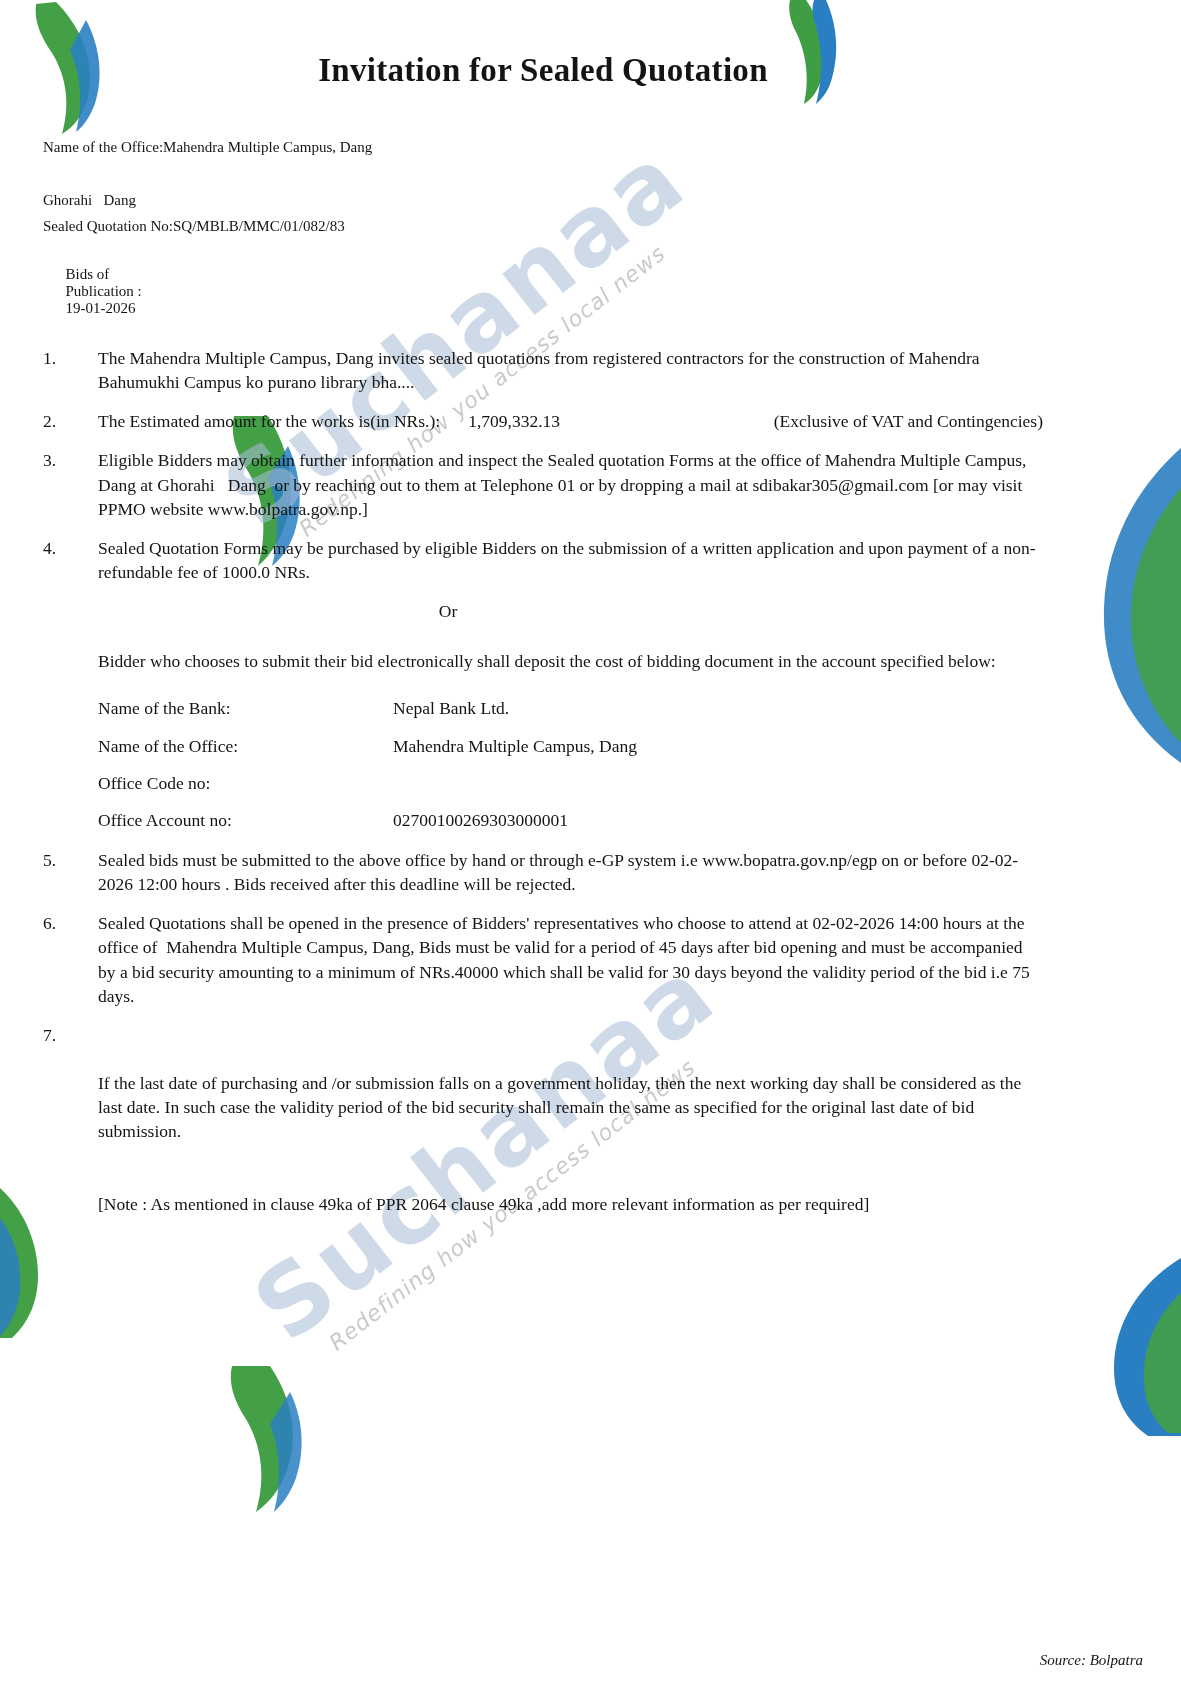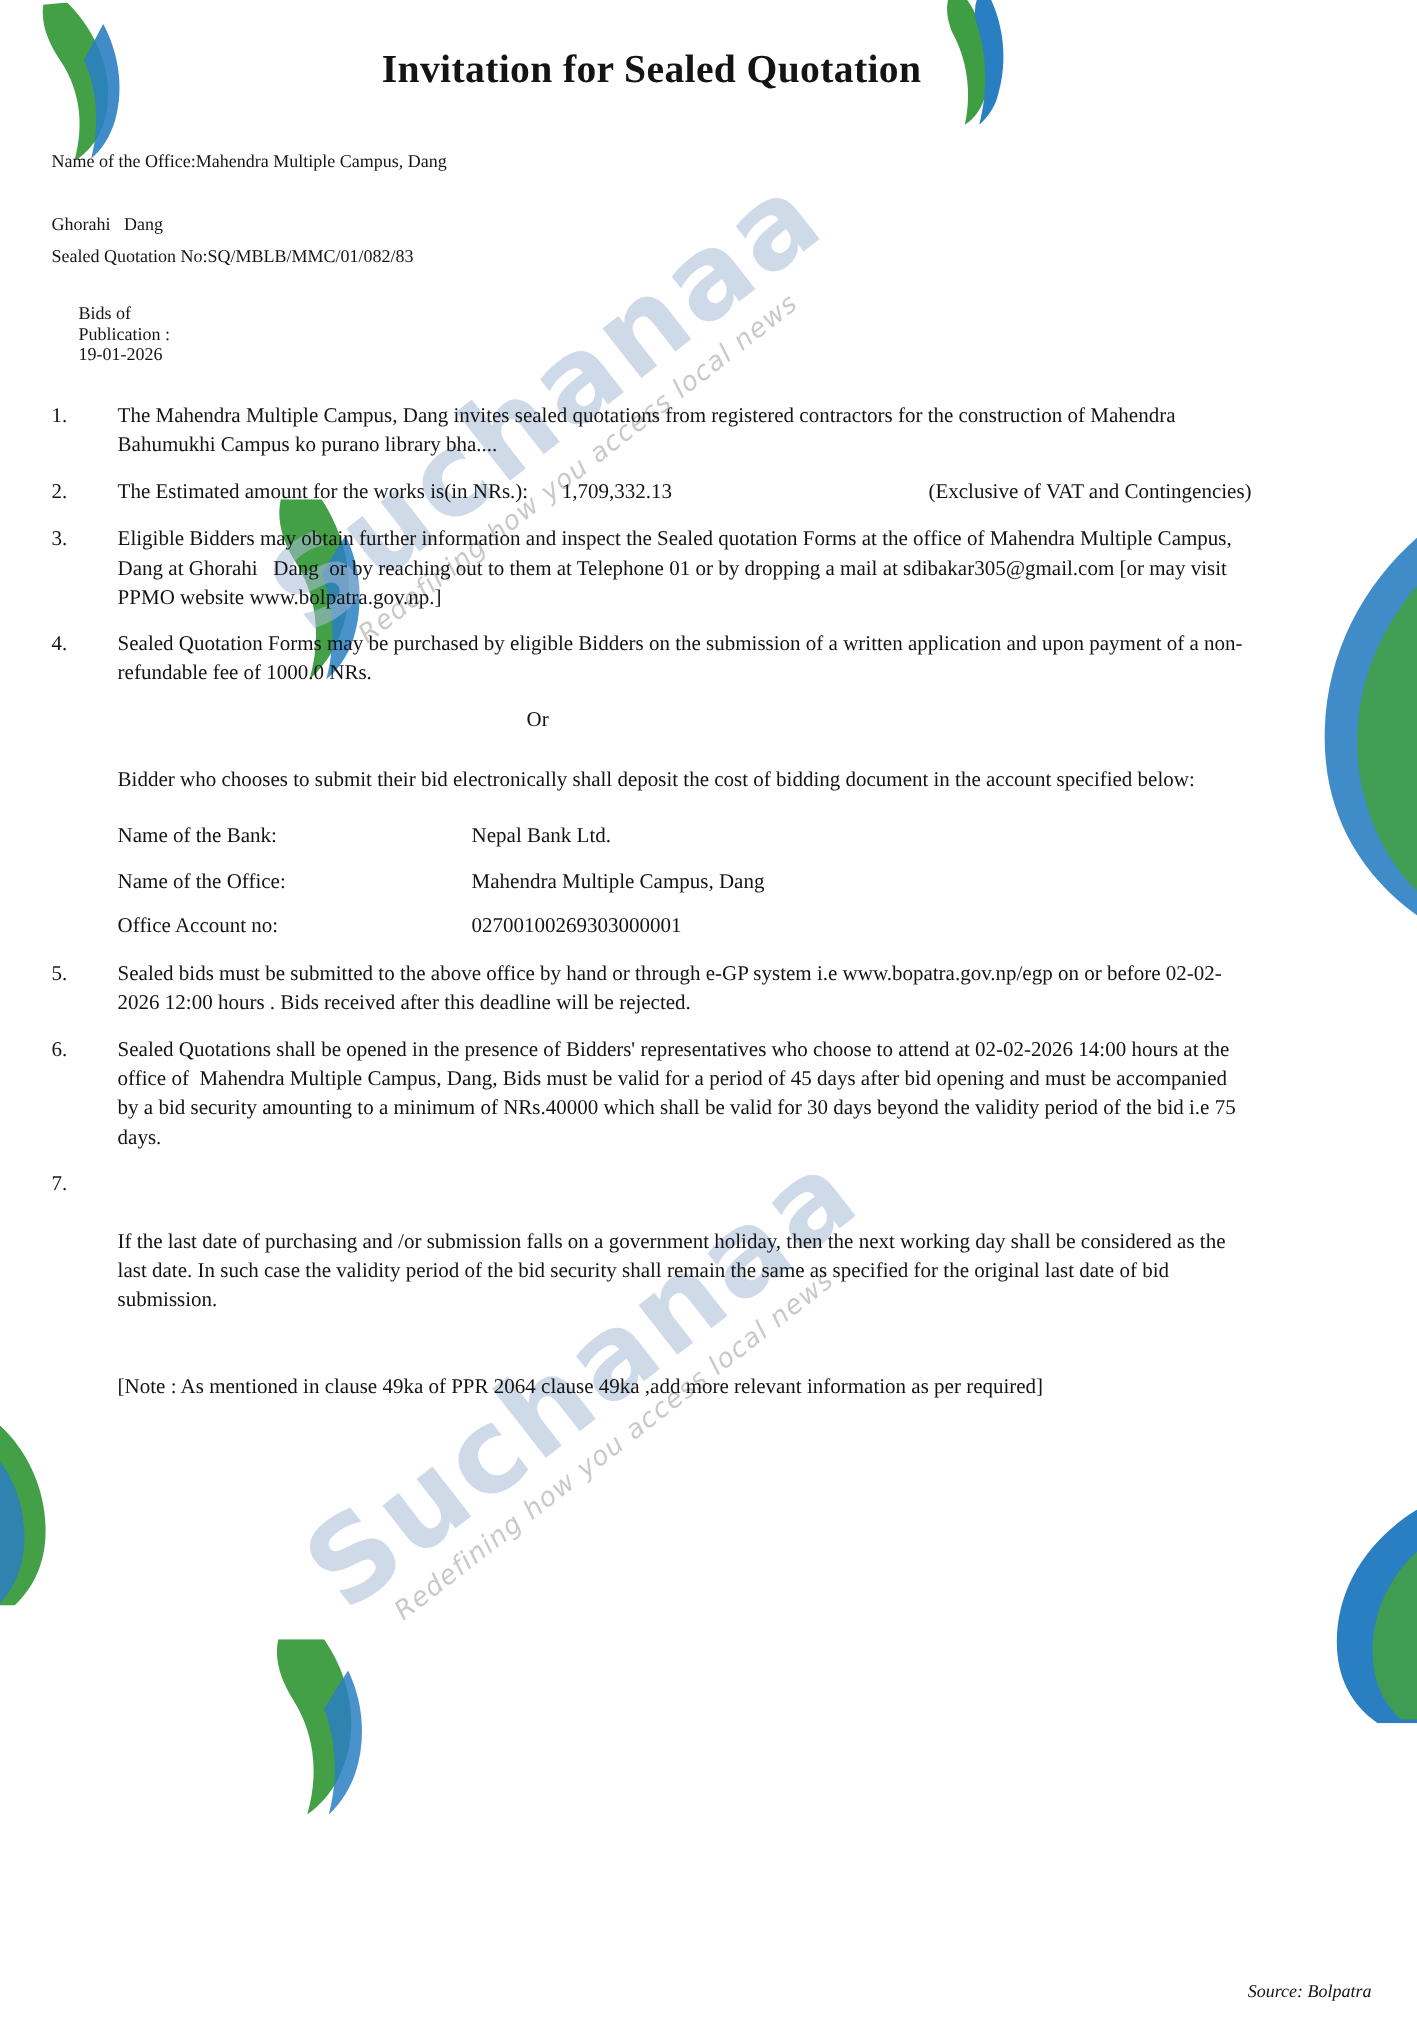--- a/index.html
+++ b/index.html
@@ -36,21 +36,21 @@
     font-style: italic;
     font-size: 22px;
     letter-spacing: 1px;
     color: #bcbcbc;
     opacity: 0.8;
     margin: -8px 0 0 34px;
   }
 
   
   .content {
-    position: absolute; left: 43px; top: 0;
+    position: absolute; left: 43px; top: 12px;
     width: 1000px;
     z-index: 2;
   }
   .title {
     margin: 40px 0 0 0;
     font-size: 33px;
     font-weight: bold;
     text-align: center;
     letter-spacing: 0.3px;
   }
@@ -190,20 +190,24 @@
     <div class="bank-details">
       <div class="bank-row">
         <span class="bank-label">Name of the Bank:</span>
         <span class="bank-value">Nepal Bank Ltd.</span>
       </div>
       <div class="bank-row">
         <span class="bank-label">Name of the Office:</span>
         <span class="bank-value">Mahendra Multiple Campus, Dang</span>
       </div>
       <div class="bank-row">
+        <span class="bank-label">Office Code no:</span>
+        <span class="bank-value"></span>
+      </div>
+      <div class="bank-row">
         <span class="bank-label">Office Account no:</span>
         <span class="bank-value">02700100269303000001</span>
       </div>
     </div>
 
     <div class="clause">
       <div class="num">5.</div>
       <div class="cbody">Sealed bids must be submitted to the above office by hand or through e-GP system i.e www.bopatra.gov.np/egp on or before 02-02-2026 12:00 hours . Bids received after this deadline will be rejected.</div>
     </div>
 

